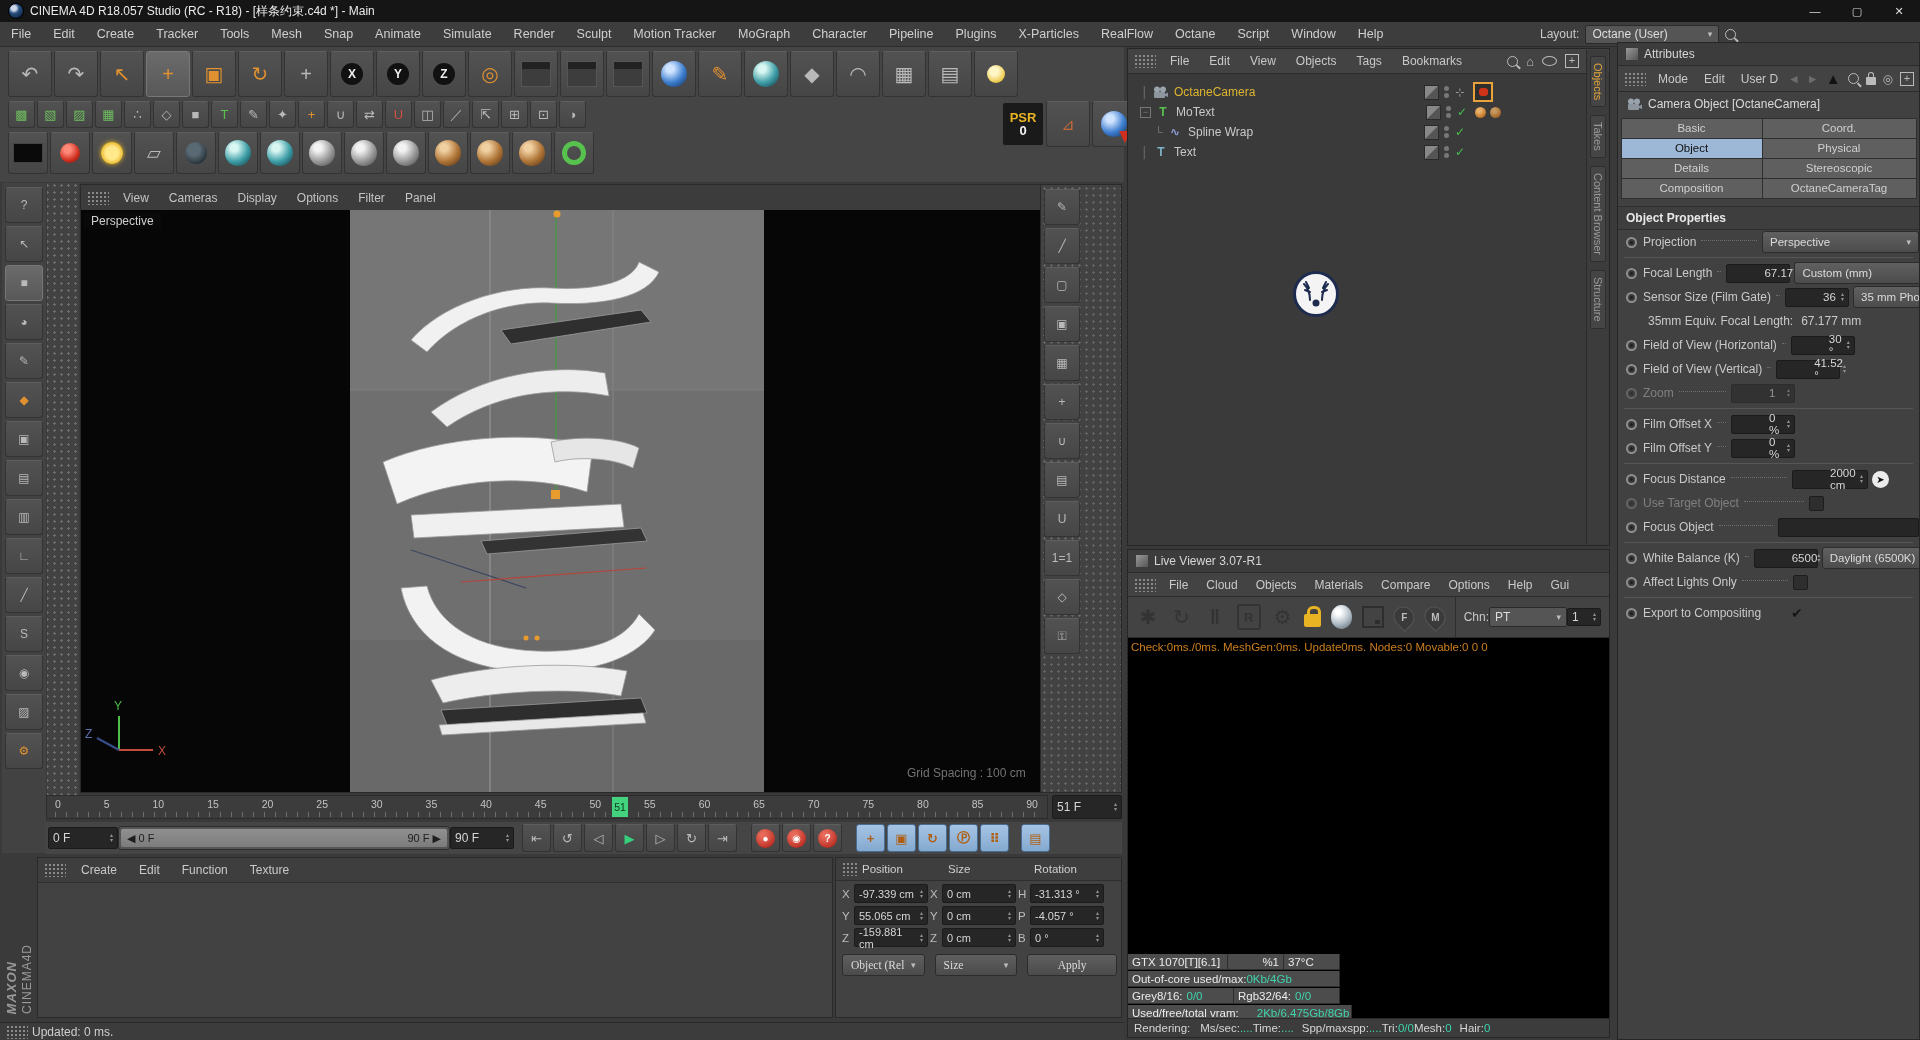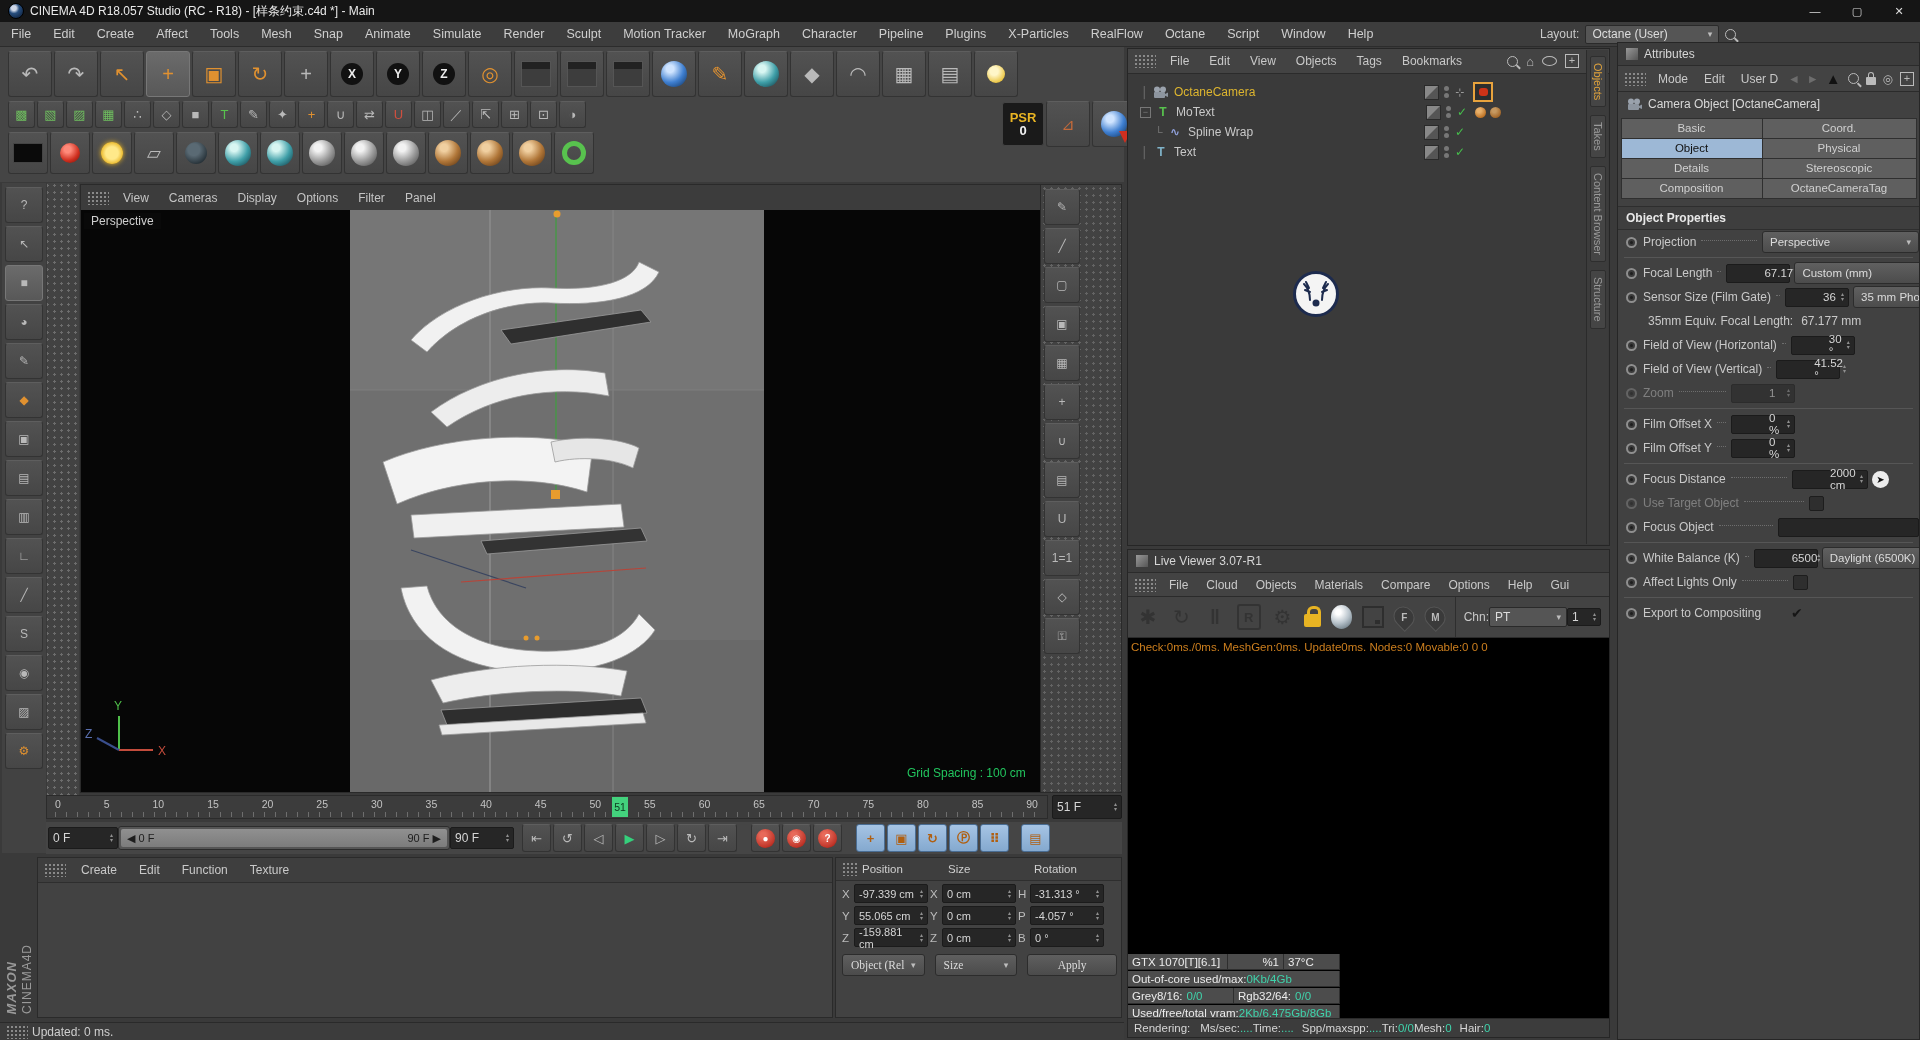--- a/index.html
+++ b/index.html
@@ -56,21 +56,21 @@
   #lstripB{left:47px;top:183px;width:32px;height:612px;background:#424242;
      background-image:radial-gradient(#6d6d6d 1px,transparent 1.3px);background-size:7px 7px;background-position:4px 6px;}
   .ltile{width:36px;height:34px;flex:0 0 auto;}
   
   #vpanel{left:80px;top:184px;width:1042px;height:609px;background:#3c3c3c;border:1px solid #2a2a2a;box-sizing:border-box;}
   #vmenu{height:25px;display:flex;align-items:center;background:#3c3c3c;}
   #vmenu .mi{padding:0 10px;color:#c4c4c4;}
   #vcorner{margin-left:auto;display:flex;gap:6px;padding-right:8px;color:#b5b5b5;font-size:13px;}
   #vcontent{position:relative;width:1040px;height:582px;background:#000;}
   #persp{position:absolute;left:3px;top:3px;background:rgba(10,10,10,.85);color:#cfcfcf;padding:1px 7px;font-size:12px;z-index:3;}
-  #gridnote{position:absolute;left:826px;top:556px;color:#22c55e;font-size:12px;z-index:3;}
+  #gridnote{position:absolute;left:826px;top:556px;color:#737373;font-size:12px;z-index:3;}
   .grip{width:22px;height:14px;background-image:radial-gradient(#8a8a8a 1px,transparent 1.3px);background-size:4px 4px;margin:0 4px 0 6px;flex:0 0 auto;}
   
   #rpalette{left:1040px;top:184px;width:82px;height:609px;background:#424242;border:1px solid #2a2a2a;box-sizing:border-box;
      display:flex;flex-wrap:wrap;align-content:flex-start;gap:3px;padding:4px 3px;
      background-image:radial-gradient(#646464 1px,transparent 1.3px);background-size:7px 7px;}
   
   #ruler{left:46px;top:795px;width:1002px;height:24px;background:#3c3c3c;border:1px solid #2b2b2b;box-sizing:border-box;}
   #ticks{position:absolute;left:8px;right:9px;top:2px;display:flex;justify-content:space-between;color:#c2c2c2;font-size:10.5px;}
   #ruler::after{content:"";position:absolute;left:8px;right:9px;bottom:1px;height:5px;
      background:repeating-linear-gradient(90deg,#6e6e6e 0 1px,transparent 1px 11px);}
@@ -209,21 +209,21 @@
       <div class="wbtn">▢</div>
       <div class="wbtn">✕</div>
     </div>
   </div>
 
   <div id="menubar" class="abs">
 
   <div class="mi">File</div>
       <div class="mi">Edit</div>
       <div class="mi">Create</div>
-      <div class="mi">Affect</div>
+      <div class="mi">Tracker</div>
       <div class="mi">Tools</div>
       <div class="mi">Mesh</div>
       <div class="mi">Snap</div>
       <div class="mi">Animate</div>
       <div class="mi">Simulate</div>
       <div class="mi">Render</div>
       <div class="mi">Sculpt</div>
       <div class="mi">Motion Tracker</div>
       <div class="mi">MoGraph</div>
       <div class="mi">Character</div>
@@ -949,21 +949,21 @@
         <span class="cell" style="width:106px;gap:4px;">
             <span>Grey8/16:</span>
             <span class="teal">0/0</span>
           </span>
         <span class="cell" style="width:106px;gap:4px;">
             <span>Rgb32/64:</span>
             <span class="teal">0/0</span>
           </span>
       </div>
       <div class="gpu" style="top:367px;">
-        <span class="cell" style="width:224px;gap:0;">
+        <span class="cell" style="width:224px;gap:18px;">
             <span>Used/free/total vram:</span>
             <span class="teal">2Kb/6.475Gb/8Gb</span>
           </span>
       </div>
     </div>
     <div id="lvfooter">
       <span>Rendering:</span>
       <span style="margin-left:10px;">Ms/sec:</span>
         <span class="teal">....</span>
       <span>Time:</span>

